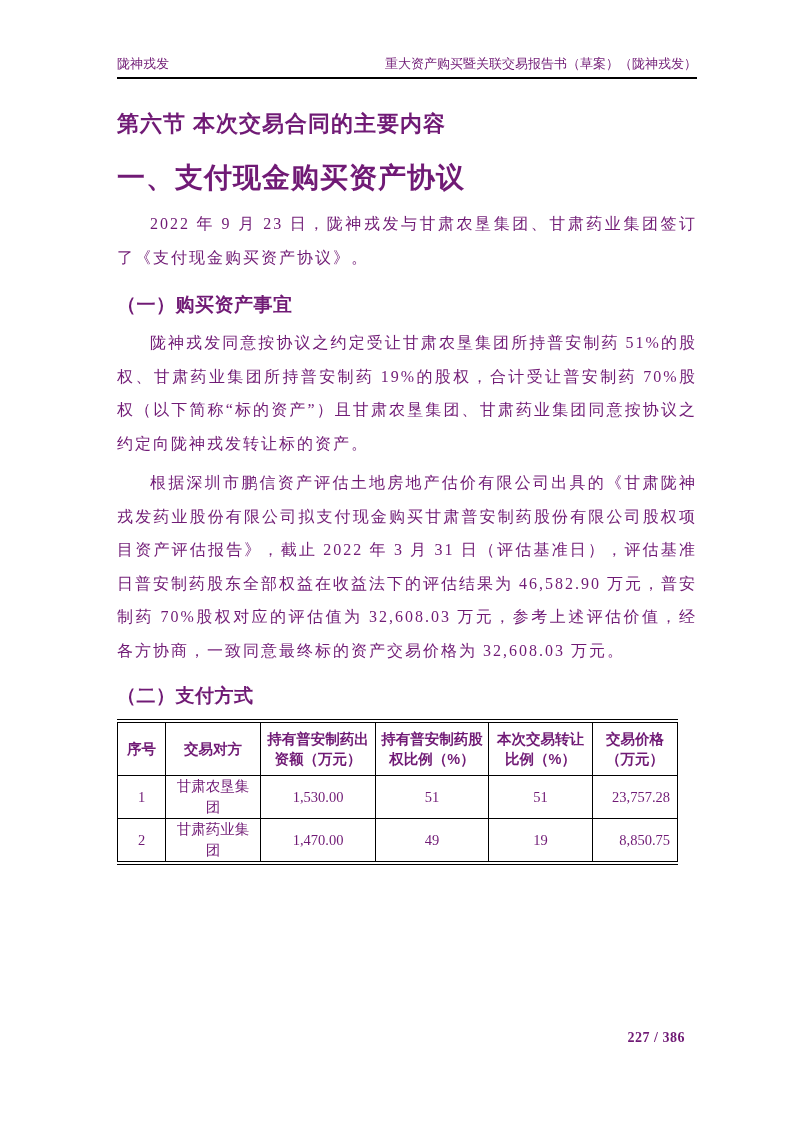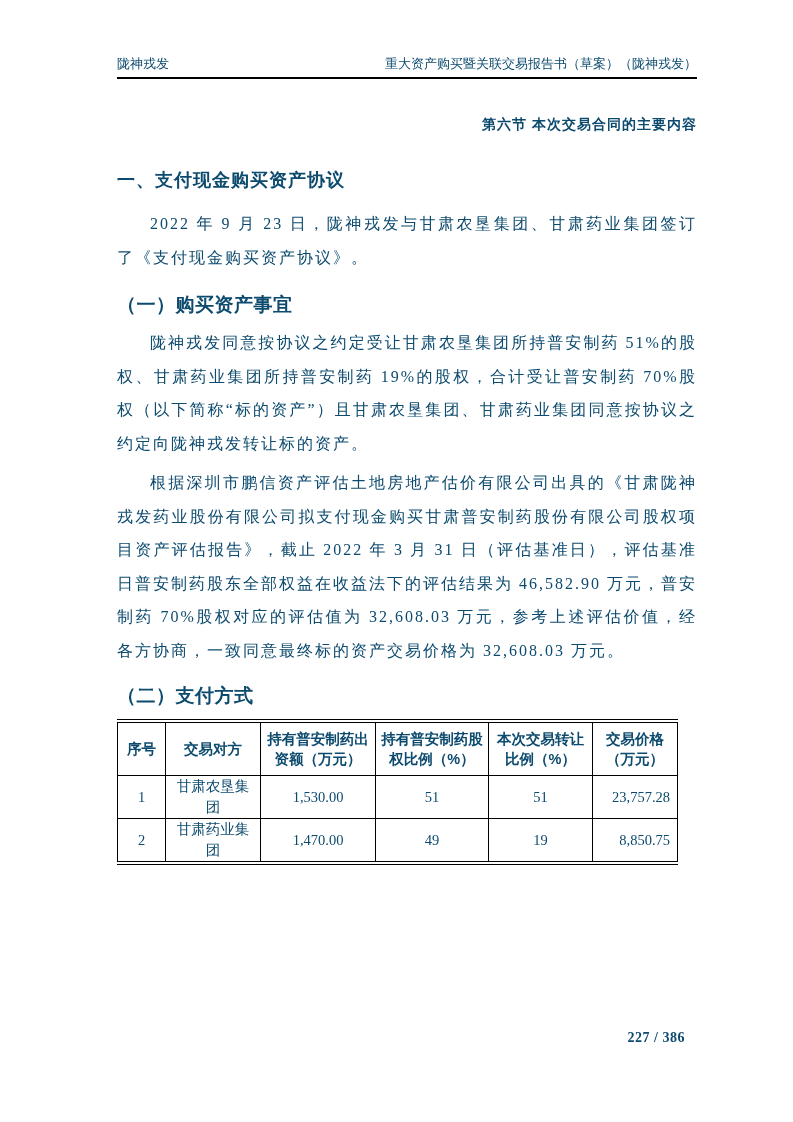--- a/index.html
+++ b/index.html
@@ -2,49 +2,49 @@
 <html lang="zh"><head>
 <meta charset="utf-8">
 <style>
   html, body { margin: 0; padding: 0; background: #ffffff; }
   .page {
     position: relative;
     width: 793px;
     height: 1122px;
     margin: 0 auto;
     background: #ffffff;
-    color: #0c4a6e;
+    color: #701a75;
     box-sizing: border-box;
     padding: 55px 96px 0 117px;
     font-family: "Liberation Serif", "DejaVu Serif", serif;
     overflow: hidden;
   }
   .doc-header {
     display: flex;
     justify-content: space-between;
     align-items: flex-end;
     font-size: 13px;
     line-height: 17px;
     padding-bottom: 5px;
     border-bottom: 2px solid #000;
   }
   .chapter-title {
     margin: 30px 0 0 0;
-    text-align: right;
+    text-align: left;
     font-family: "Liberation Sans", "DejaVu Sans", sans-serif;
     font-weight: bold;
-    font-size: 14px;
+    font-size: 22px;
     line-height: 30px;
     letter-spacing: 1px;
   }
   .h2 {
     margin: 28px 0 14px 0;
-    font-family: Liberation Sans, sans-serif;
+    font-family: Liberation Mono, monospace;
     font-weight: bold;
-    font-size: 18px;
+    font-size: 28px;
     line-height: 26px;
     letter-spacing: 1px;
   }
   .h3 {
     margin: 18px 0 0 0;
     font-family: "Liberation Sans", "DejaVu Sans", sans-serif;
     font-weight: bold;
     font-size: 19px;
     line-height: 26px;
     letter-spacing: 0.5px;

